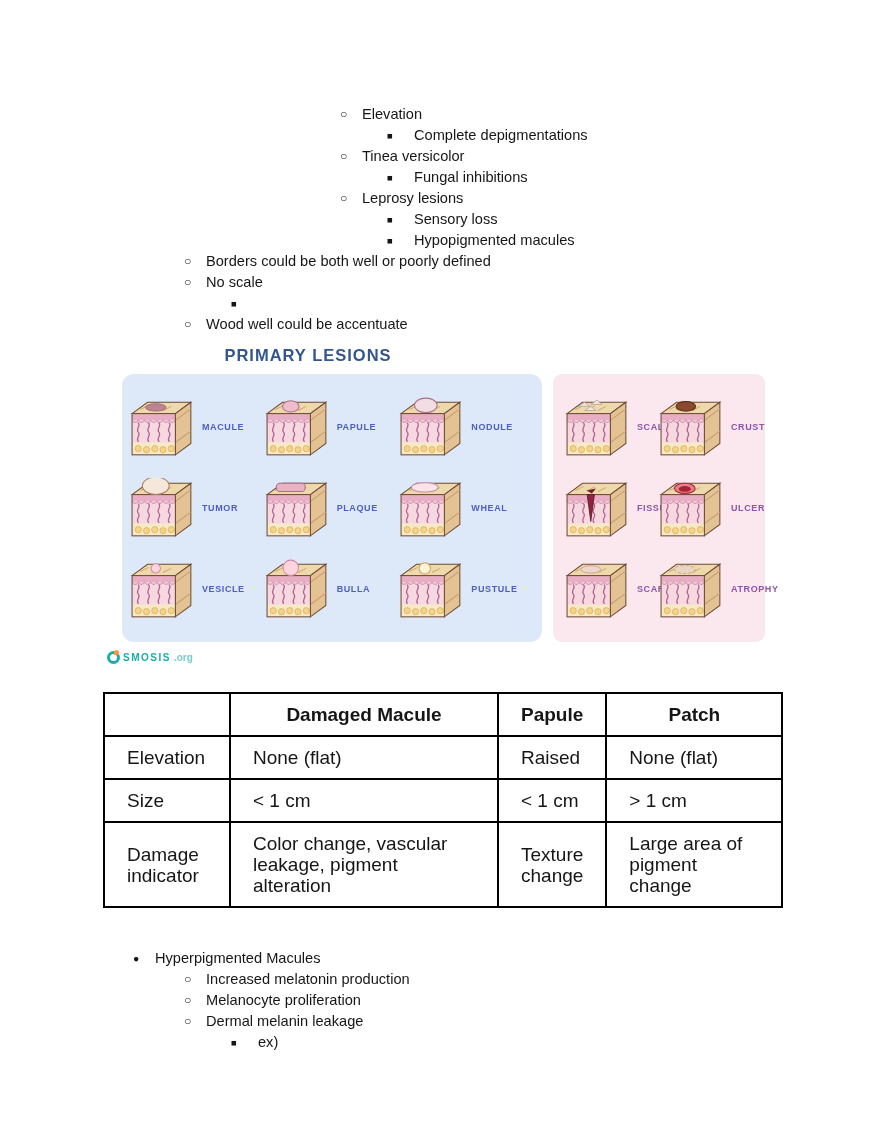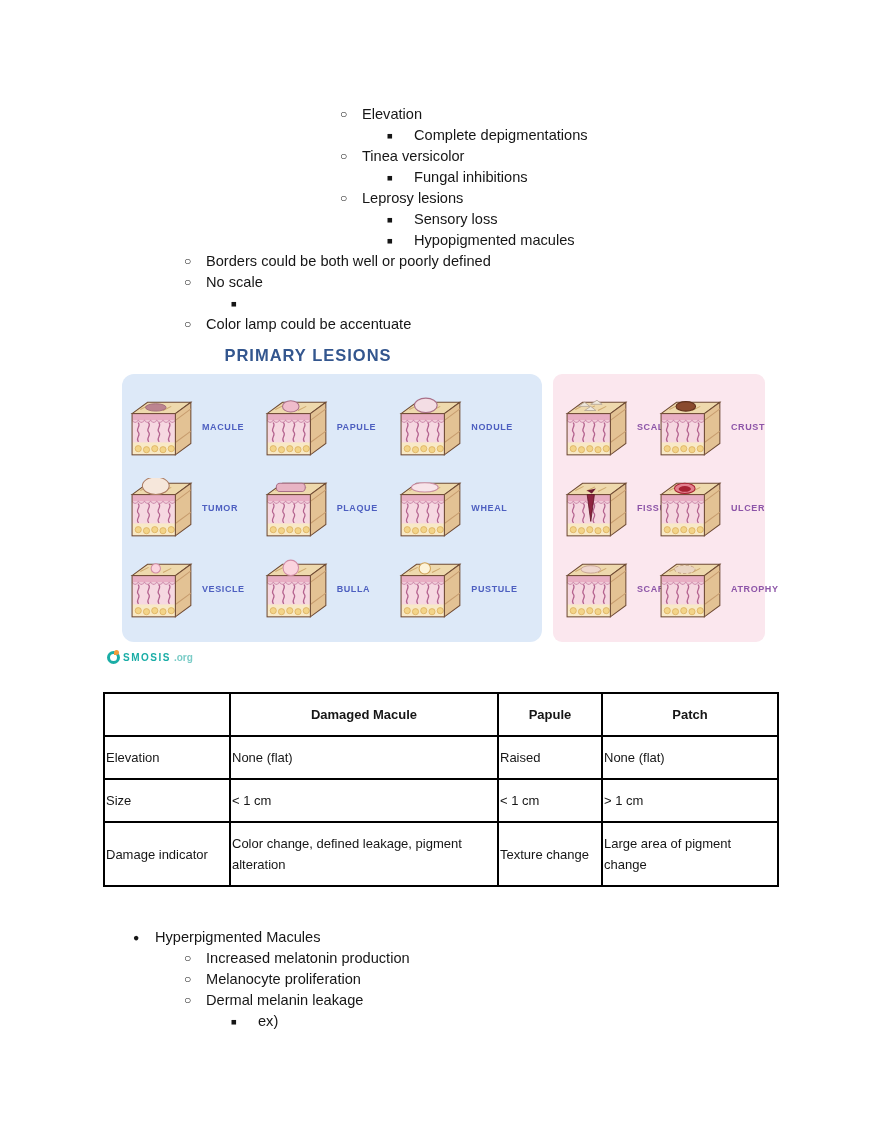--- a/index.html
+++ b/index.html
@@ -37,22 +37,22 @@
   .logo{display:flex;align-items:center;gap:3px;margin:6px 0 0 107px;height:18px;}
   .logo-ring{position:relative;width:13px;height:13px;border:3px solid var(--logo-teal,#1aada6);border-radius:50%;box-sizing:border-box;display:inline-block;}
   .logo-ring::after{content:"";position:absolute;top:-4px;right:-2px;width:5px;height:5px;border-radius:50% 50% 50% 0;background:var(--logo-orange,#f49c3c);}
   .logo-text{color:var(--logo-teal,#1aada6);font-weight:700;font-size:10px;letter-spacing:1.5px;}
   .logo-suffix{color:#7accc7;font-weight:700;font-size:10px;}
   
   .data-table{border-collapse:collapse;margin:26px 0 0 103px;table-layout:fixed;}
   .data-table col.c1{width:126px;} .data-table col.c2{width:268px;}
   .data-table col.c3{width:104px;} .data-table col.c4{width:176px;}
   .data-table th,.data-table td{
-    border:2px solid var(--table-border,#000);font-size:13px;line-height:21px;
-    padding:10px 1px;vertical-align:middle;text-align:left;word-wrap:break-word;
+    border:2px solid var(--table-border,#000);font-size:19px;line-height:21px;
+    padding:10px 22px;vertical-align:middle;text-align:left;word-wrap:break-word;
   }
   .data-table th{font-weight:700;text-align:center;}
   
   .bottom-list{margin-top:40px;}
 </style>
 </head>
 <body>
 
 <div class="page">
 
@@ -91,21 +91,21 @@
       </div>
       <div class="doc-line" style="margin-left: 184px;">
         <span class="bullet b-circle">○</span>
         <span class="line-text">No scale</span>
       </div>
       <div class="doc-line" style="margin-left: 231px;">
         <span class="bullet b-square">■</span>
       </div>
       <div class="doc-line" style="margin-left: 184px;">
         <span class="bullet b-circle">○</span>
-        <span class="line-text">Color lamp could be accentuate</span>
+        <span class="line-text">Wood well could be accentuate</span>
       </div>
     </div>
 
   <div class="fig">
     <div class="fig-headings">
       <div class="fig-h fig-h1">PRIMARY LESIONS</div>
     </div>
     <div class="panels">
       <div class="panel panel-primary">
         <div class="grid" id="primary-grid">
@@ -570,21 +570,21 @@
       <td>None (flat)</td>
     </tr>
     <tr>
       <td>Size</td>
       <td>&lt; 1 cm</td>
       <td>&lt; 1 cm</td>
       <td>&gt; 1 cm</td>
     </tr>
     <tr>
       <td>Damage indicator</td>
-      <td>Color change, defined leakage, pigment alteration</td>
+      <td>Color change, vascular leakage, pigment alteration</td>
       <td>Texture change</td>
       <td>Large area of pigment change</td>
     </tr>
   </tbody>
     </table>
 
   <div id="bottom-list" class="bottom-list">
       <div class="doc-line" style="margin-left: 133px;">
         <span class="bullet b-disc">●</span>
         <span class="line-text">Hyperpigmented Macules</span>

